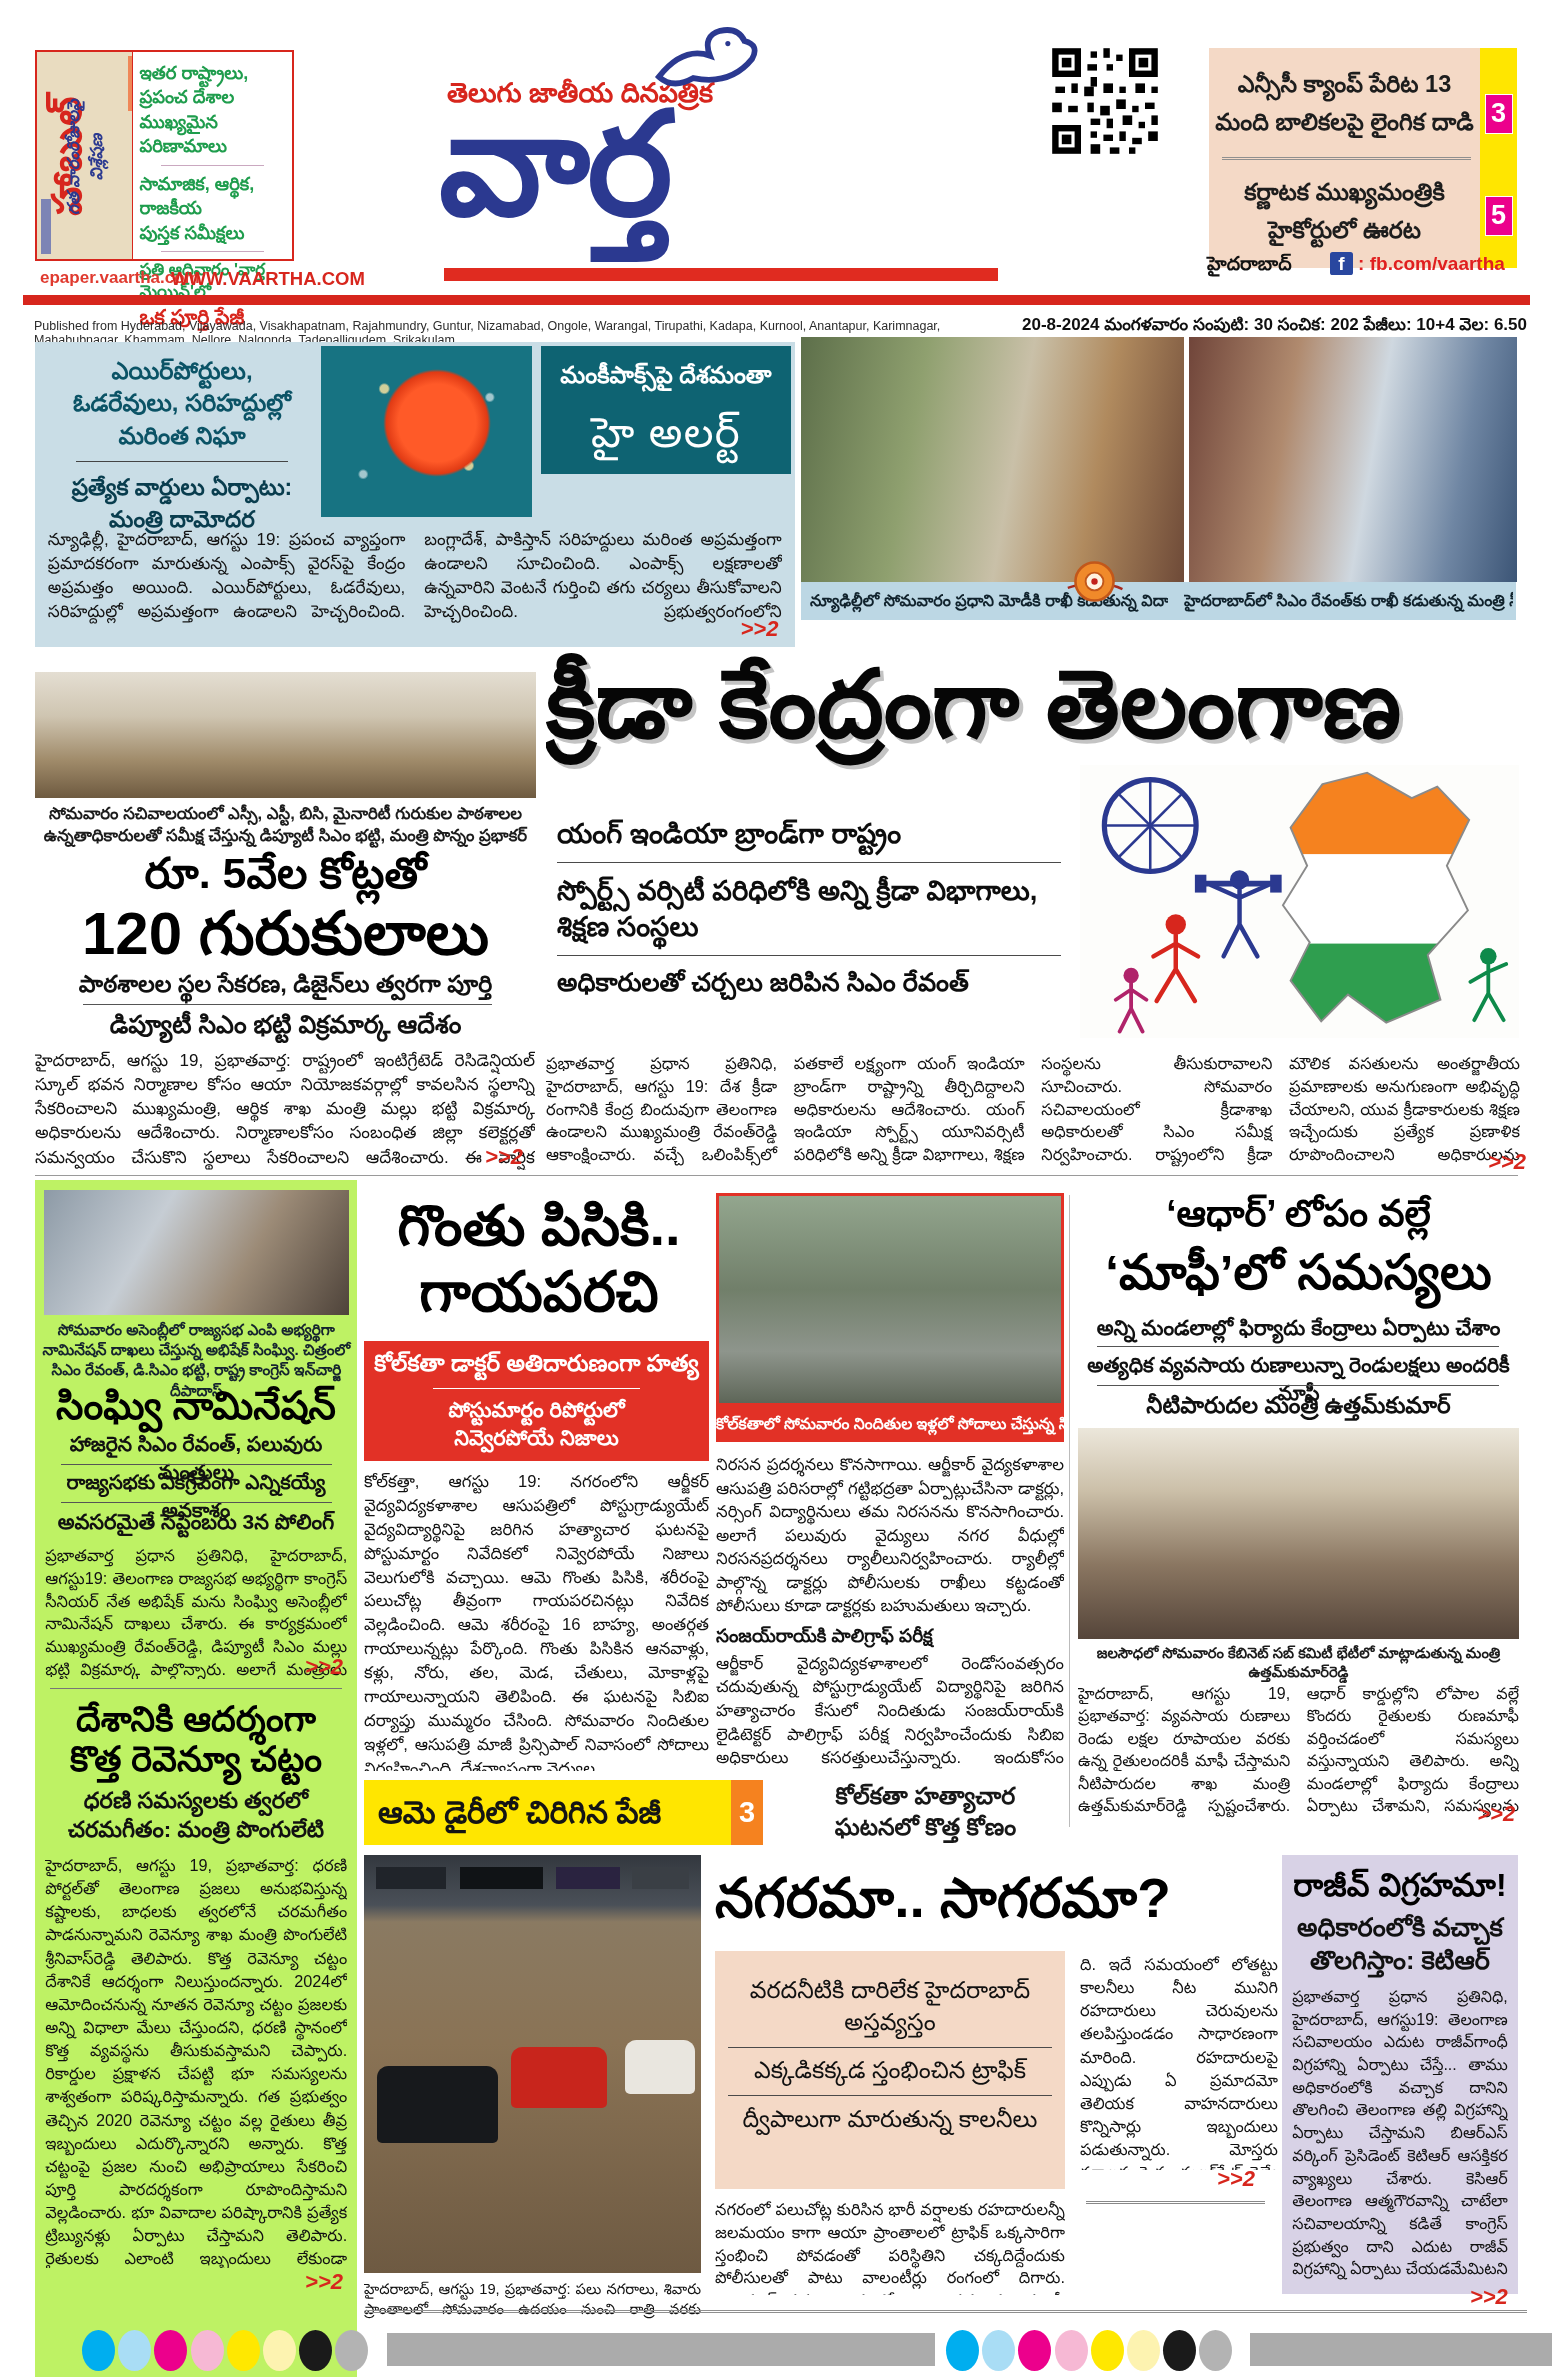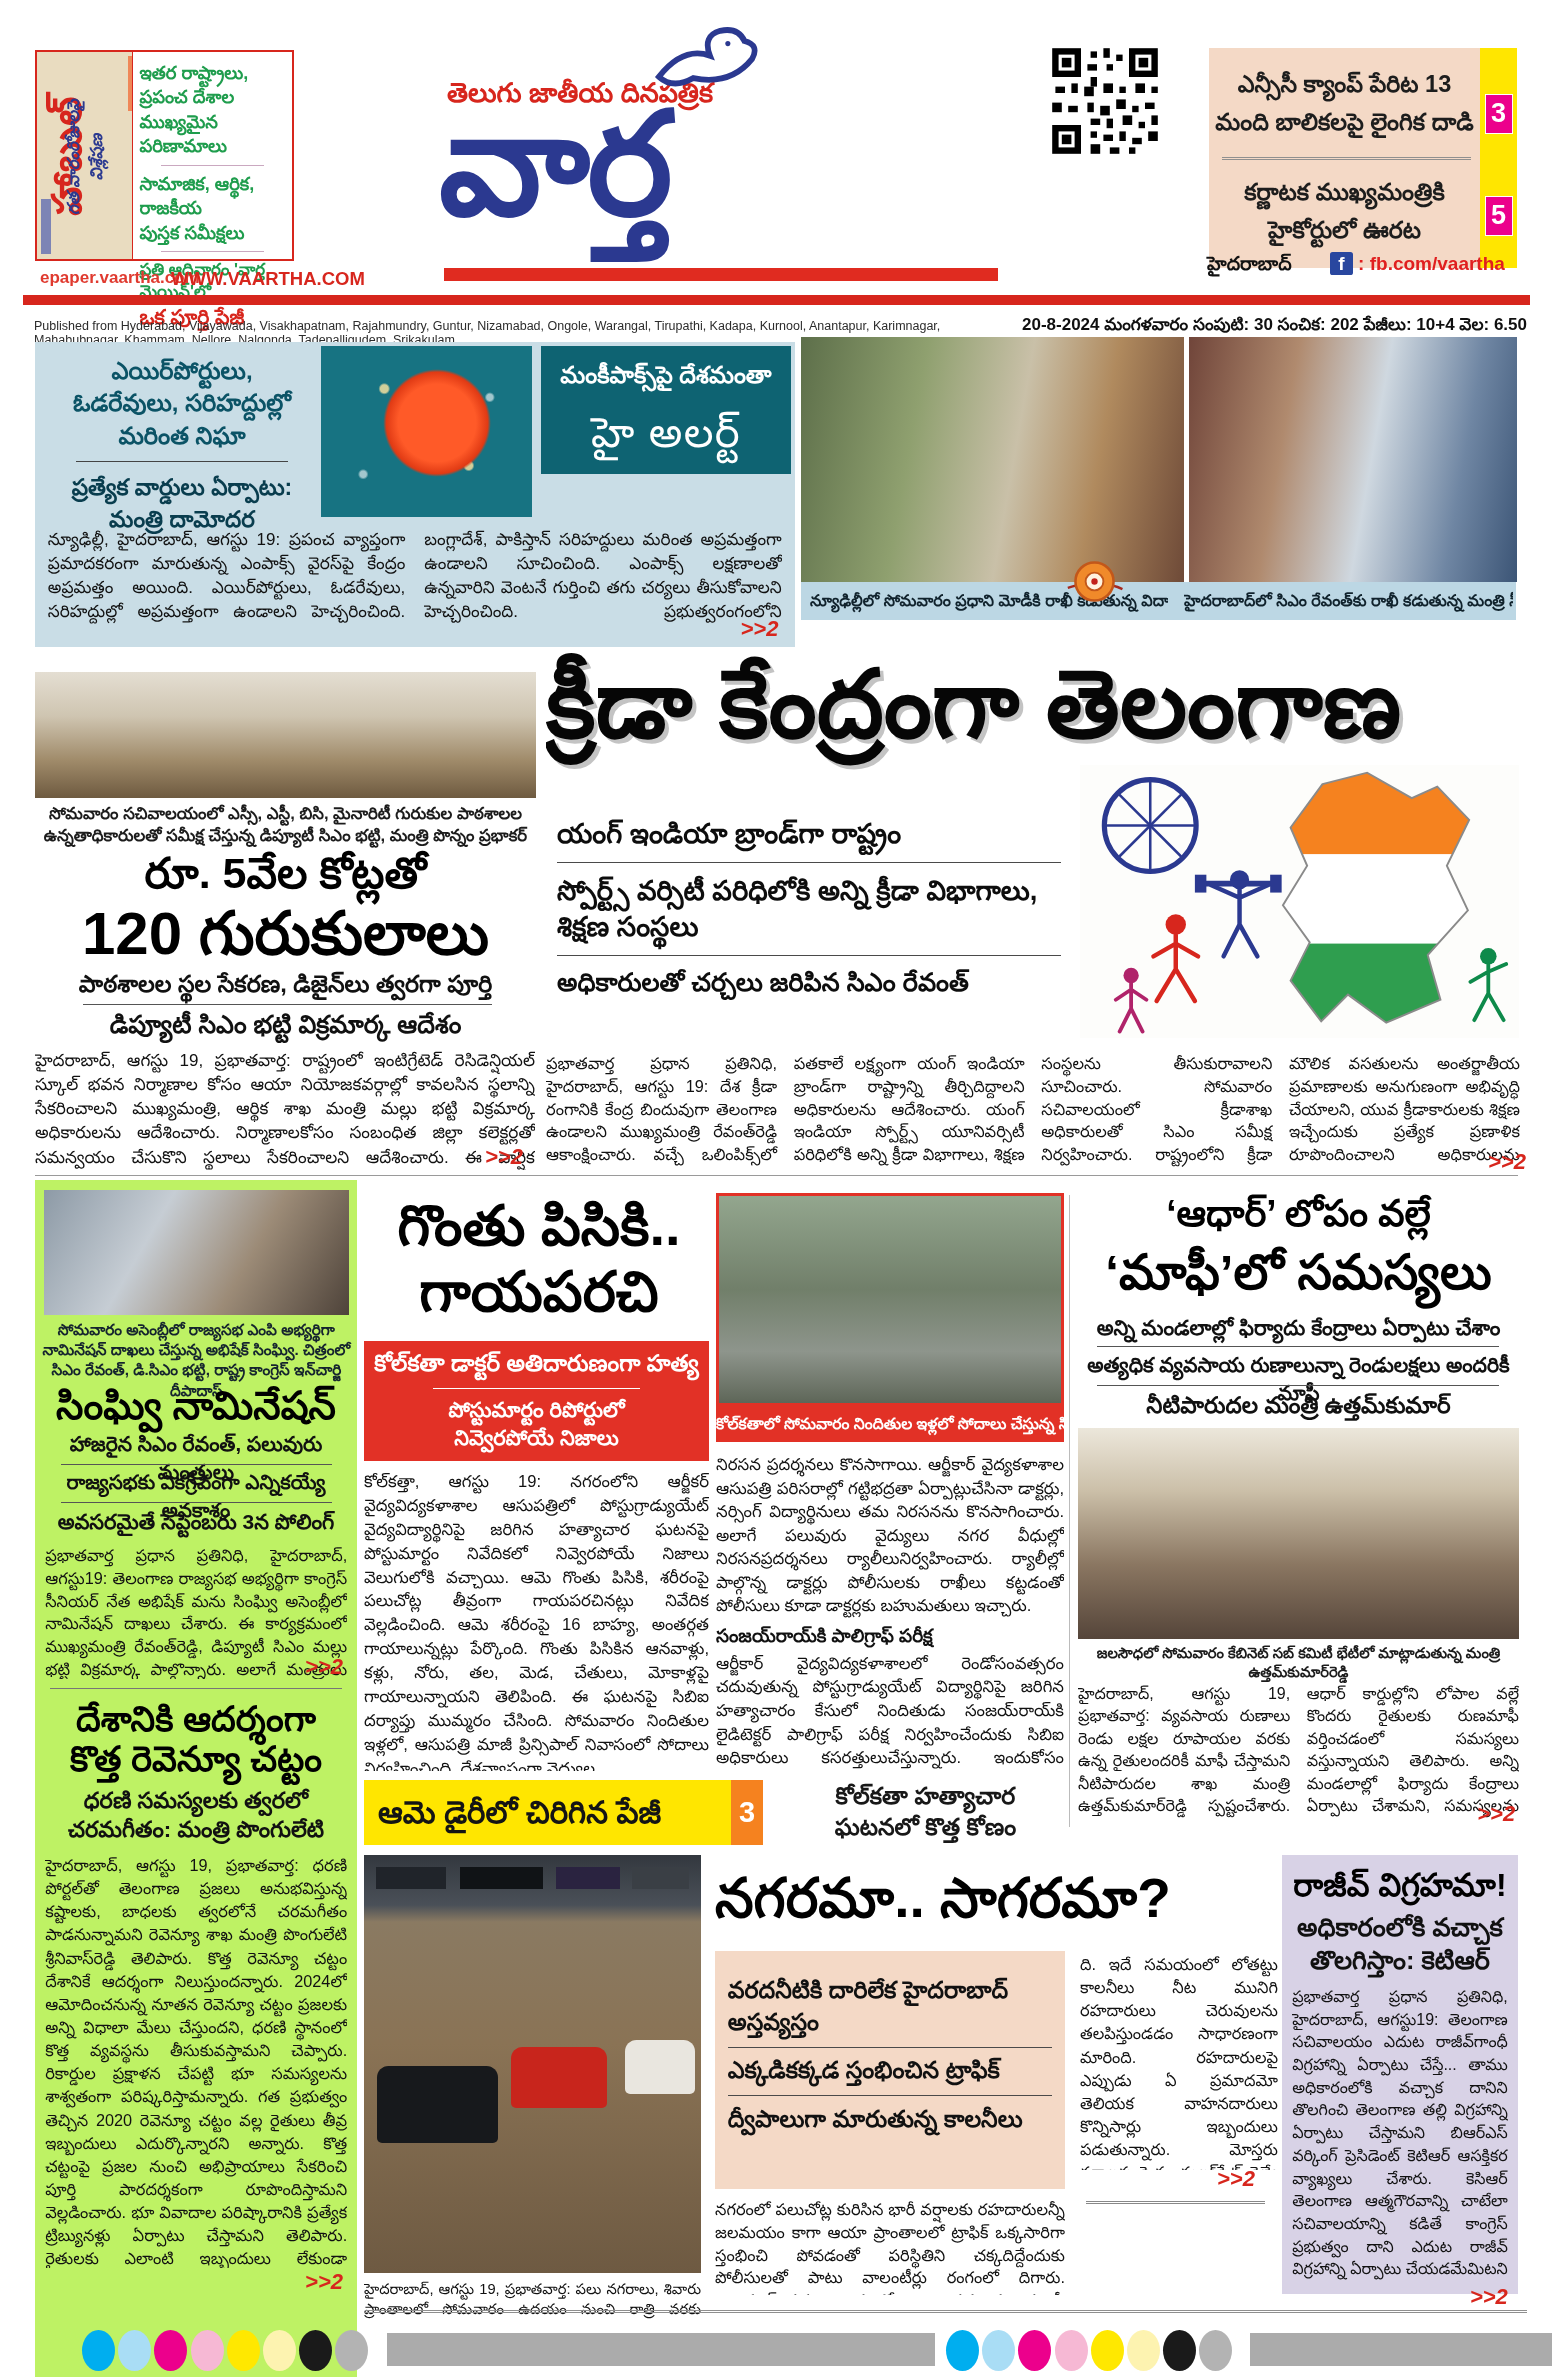--- a/index.html
+++ b/index.html
@@ -151,21 +151,21 @@
   #diary-yellow { position:absolute; left:0; top:0; width:367px; height:65px; background:#ffe600; color:#141414; font-size:31px; font-weight:900; line-height:65px; padding-left:14px; white-space:nowrap; overflow:hidden; }
   #diary-badge { position:absolute; left:367px; top:0; width:32px; height:65px; background:#f5821f; color:#fff; font-weight:900; font-size:29px; text-align:center; line-height:65px; }
   #diary-right { position:absolute; left:421px; top:1.3px; width:281px; text-align:center; font-weight:900; font-size:23.6px; line-height:1.32; color:#181818; }
 
   
   #flood-photo { left:364px; top:1855px; width:337px; height:418px; background:linear-gradient(180deg,#33383f 0%,#4a5058 12%,#8a7a62 16%,#8a7355 45%,#6e5a42 100%); }
   .store-sign { position:absolute; top:11.5px; height:22px; background:#15171a; }
   .flood-car { position:absolute; border-radius:11.5px 11.5px 5.1px 5.1px; }
   #city-head { left:715px; top:1866px; width:568px; font-size:55px; font-weight:900; white-space:nowrap; color:#000; }
   #city-bullets { left:715px; top:1951px; width:350px; height:238px; background:#f4d9c6; padding:16.6px 12.8px; }
-  .city-b { font-weight:700; font-size:23.6px; text-align:left; line-height:1.35; padding:7.7px 0; }
+  .city-b { font-weight:400; font-size:23.6px; text-align:center; line-height:1.35; padding:7.7px 0; }
   .city-b + .city-b { border-top:1.3px solid #4a4a4a; }
   #city-body1 { left:715px; top:2198px; width:350px; height:97px; font-size:16.3px; line-height:1.4; }
   #city-body2 { left:1080px; top:1953px; width:198px; height:217px; font-size:16.3px; line-height:1.42; }
   #city-jump { left:1217px; top:2166px; }
   #city-endrule { left:1086px; top:2201px; width:179px; border-top:3.2px double #888; }
   #city-body3 { left:364px; top:2280px; width:337px; height:40px; font-size:14.7px; line-height:1.35; }
 
   
   #ktr-box { left:1282px; top:1855px; width:236px; height:439px; background:#d8d2e6; padding:11.5px 10.2px 6.4px; }
   #ktr-head { font-size:32px; font-weight:900; text-align:center; color:#000; }

